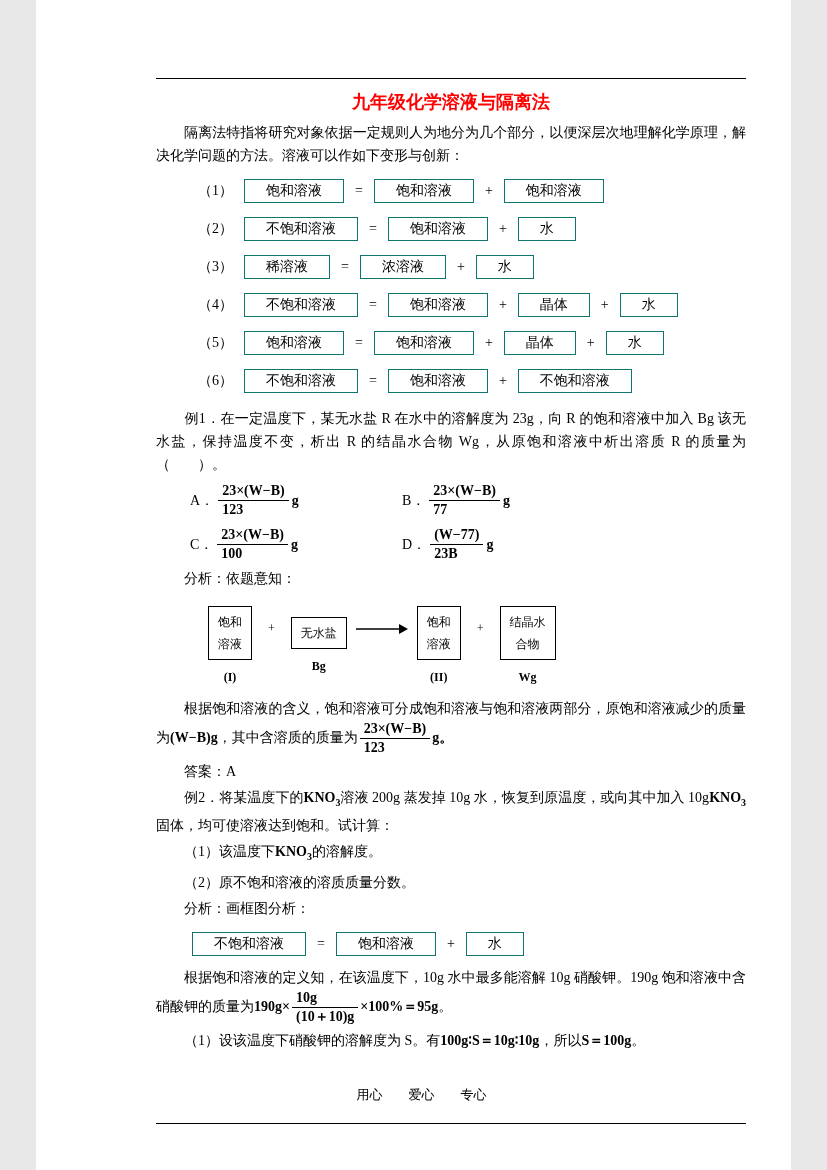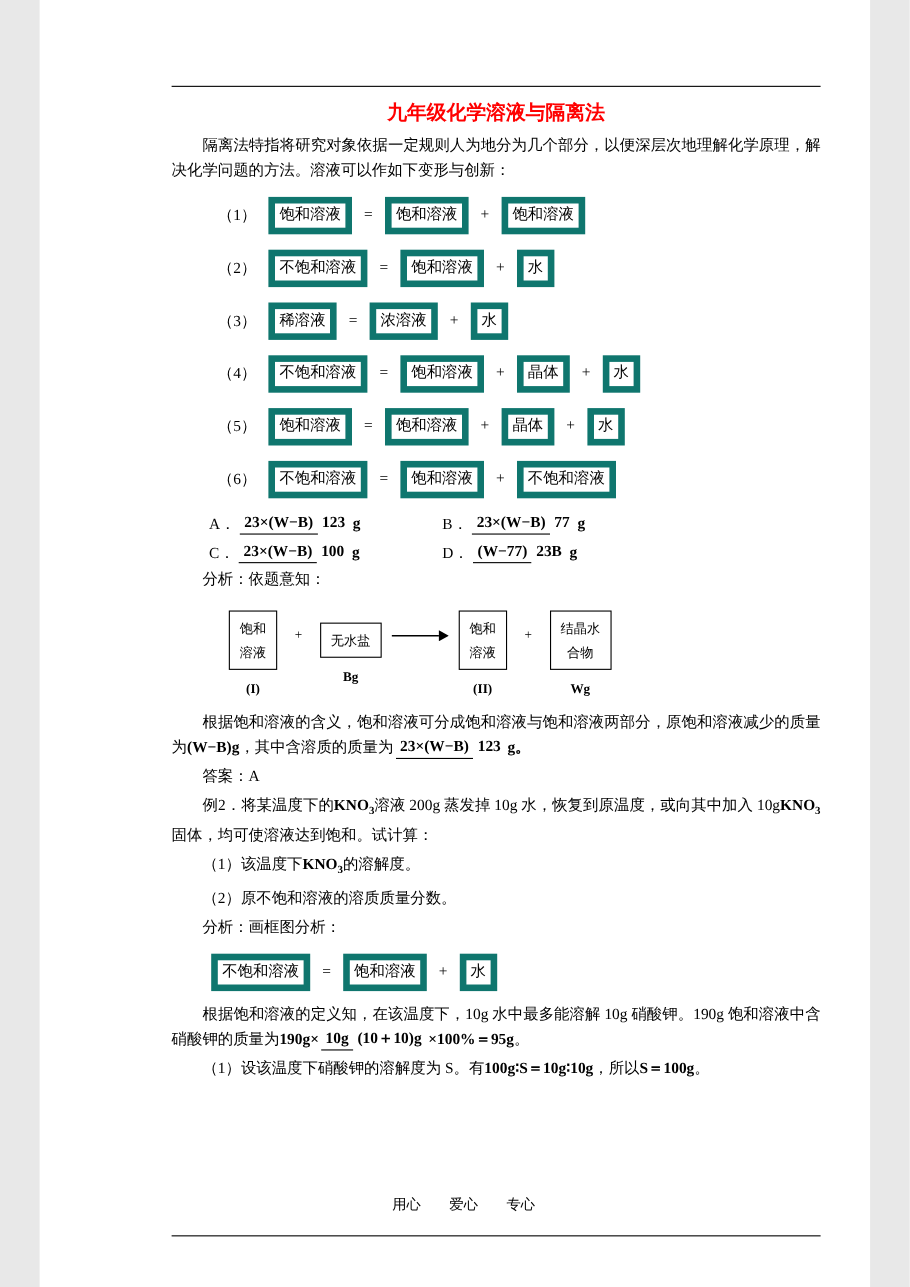--- a/index.html
+++ b/index.html
@@ -28,28 +28,28 @@
   }
   .para { font-size: 14px; line-height: 23px; margin: 0 0 3px 0; text-align: justify; }
   .bold { font-weight: bold; }
   .kno { font-weight: bold; }
   .kno sub { font-size: 10px; }
 
   
   .eq-list { margin: 12px 0 8px 42px; }
   .eq-row { display: flex; align-items: center; margin-bottom: 14px; font-size: 14px; }
   .eq-num { width: 46px; flex: 0 0 auto; }
-  .term-box { border: 6px solid #0f766e; padding: 1px 4px; line-height: 20px; white-space: nowrap; }
+  .term-box { border: 1px solid #0f766e; padding: 1px 21px; line-height: 20px; white-space: nowrap; }
   .eq-op { margin: 0 11px; }
 
   
   .options { display: grid; grid-template-columns: 212px auto; row-gap: 7px; margin: 6px 0 4px 34px; font-size: 14px; }
   .option { display: flex; align-items: center; }
   .opt-label { margin-right: 4px; }
-  .frac { display: inline-flex; flex-direction: row; text-align: center; vertical-align: middle; font-weight: bold; font-size: 14px; }
+  .frac { display: inline-flex; flex-direction: column; vertical-align: middle; font-weight: bold; font-size: 14px; }
   .frac .num { display: block; border-bottom: 1.5px solid #000; padding: 0 4px; line-height: 18px; }
   .frac .den { display: block; padding: 0 4px; line-height: 18px; }
   .unit { font-weight: bold; margin-left: 3px; }
   .inline-frac { margin: 0 2px; }
 
   
   .diagram { display: flex; align-items: center; margin: 16px 0 12px 50px; font-size: 12px; }
   .diag-item { display: flex; flex-direction: column; align-items: center; margin: 0 2px; }
   .diag-box { border: 1px solid #000; text-align: center; padding: 4px 9px; }
   .diag-box .bx-line { display: block; line-height: 22px; white-space: nowrap; }
@@ -130,20 +130,21 @@
         <span class="eq-num">（6）</span>
         <span class="term-box">不饱和溶液</span>
         <span class="eq-op">=</span>
         <span class="term-box">饱和溶液</span>
         <span class="eq-op">+</span>
         <span class="term-box">不饱和溶液</span>
       </div>
 
     </div>
 
+    <p class="para">　　例1．在一定温度下，某无水盐 R 在水中的溶解度为 23g，向 R 的饱和溶液中加入 Bg 该无水盐，保持温度不变，析出 R 的结晶水合物 Wg，从原饱和溶液中析出溶质 R 的质量为（　　）。</p>
 
     <div class="options">
       <div class="option">
         <span class="opt-label">A．</span>
         <span class="frac">
           <span class="num">23×(W−B)</span>
           <span class="den">123</span>
         </span>
         <span class="unit">g</span>
       </div>

